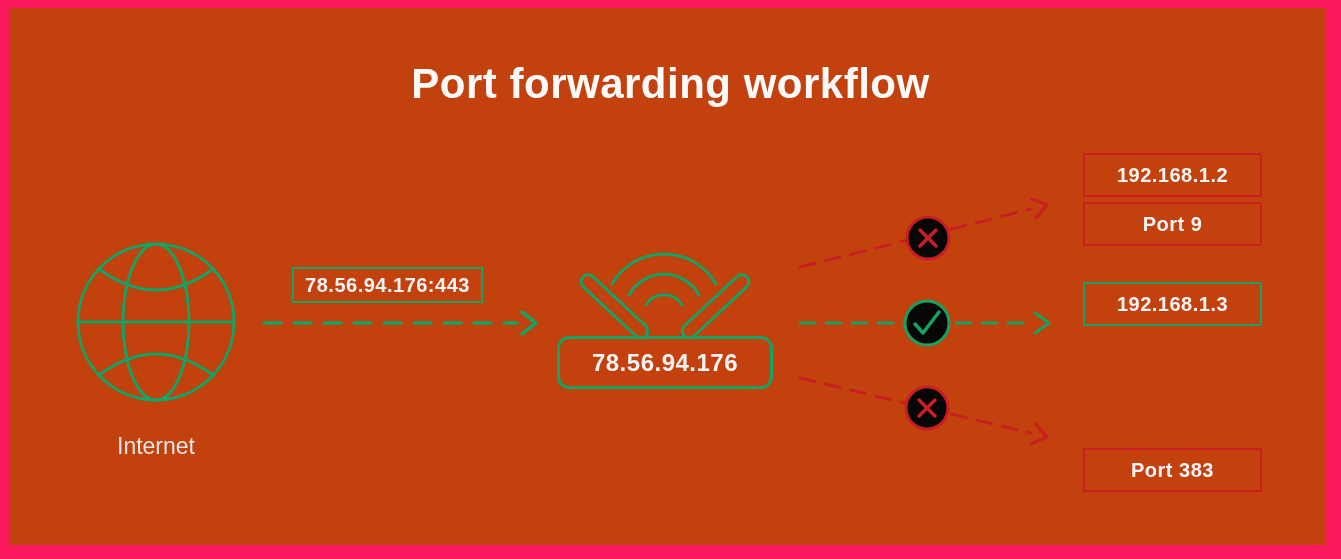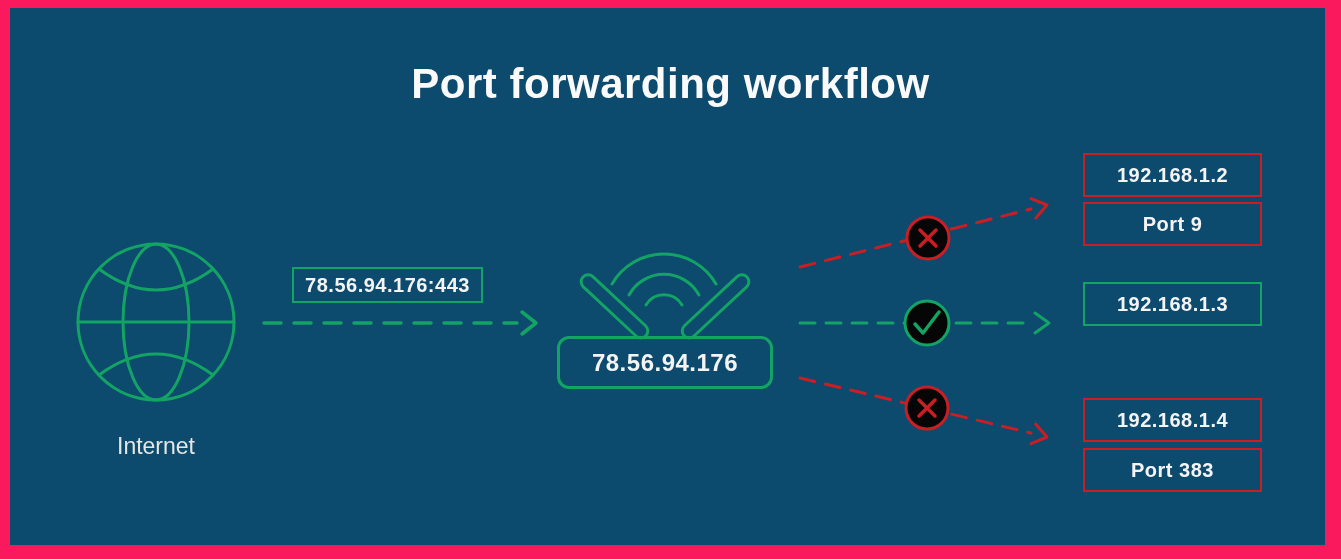--- a/index.html
+++ b/index.html
@@ -1,19 +1,19 @@
 <!DOCTYPE html>
 <html><head>
 <meta charset="utf-8">
 <style>
   html,body{margin:0;padding:0;background:#060606;}
   .canvas{
     position:relative;
     width:1341px;height:559px;
-    background:#0c4a6e;
+    background:#c2410c;
     overflow:hidden;
     font-family:"Liberation Sans", sans-serif;
   }
   .frame{position:absolute;background:#FA195D;}
   .frame.top{left:0;top:0;width:1341px;height:8px;}
   .frame.bottom{left:0;top:545px;width:1341px;height:14px;}
   .frame.left{left:0;top:0;width:10px;height:559px;}
   .frame.right{left:1325px;top:0;width:16px;height:559px;}
 
   .title{
@@ -119,16 +119,15 @@
   <div class="node-box green-border router-box">78.56.94.176</div>
 
   <div class="label internet-label">Internet</div>
 
 
   <div class="node-box red-border dest dest1">192.168.1.2</div>
   <div class="node-box red-border dest dest2">Port 9</div>
 
   <div class="node-box green-border dest dest3">192.168.1.3</div>
 
-  <div class="node-box red-border dest dest5">192.168.1.4</div>
   <div class="node-box red-border dest dest6">Port 383</div>
 
 </div>
 
 </body></html>

